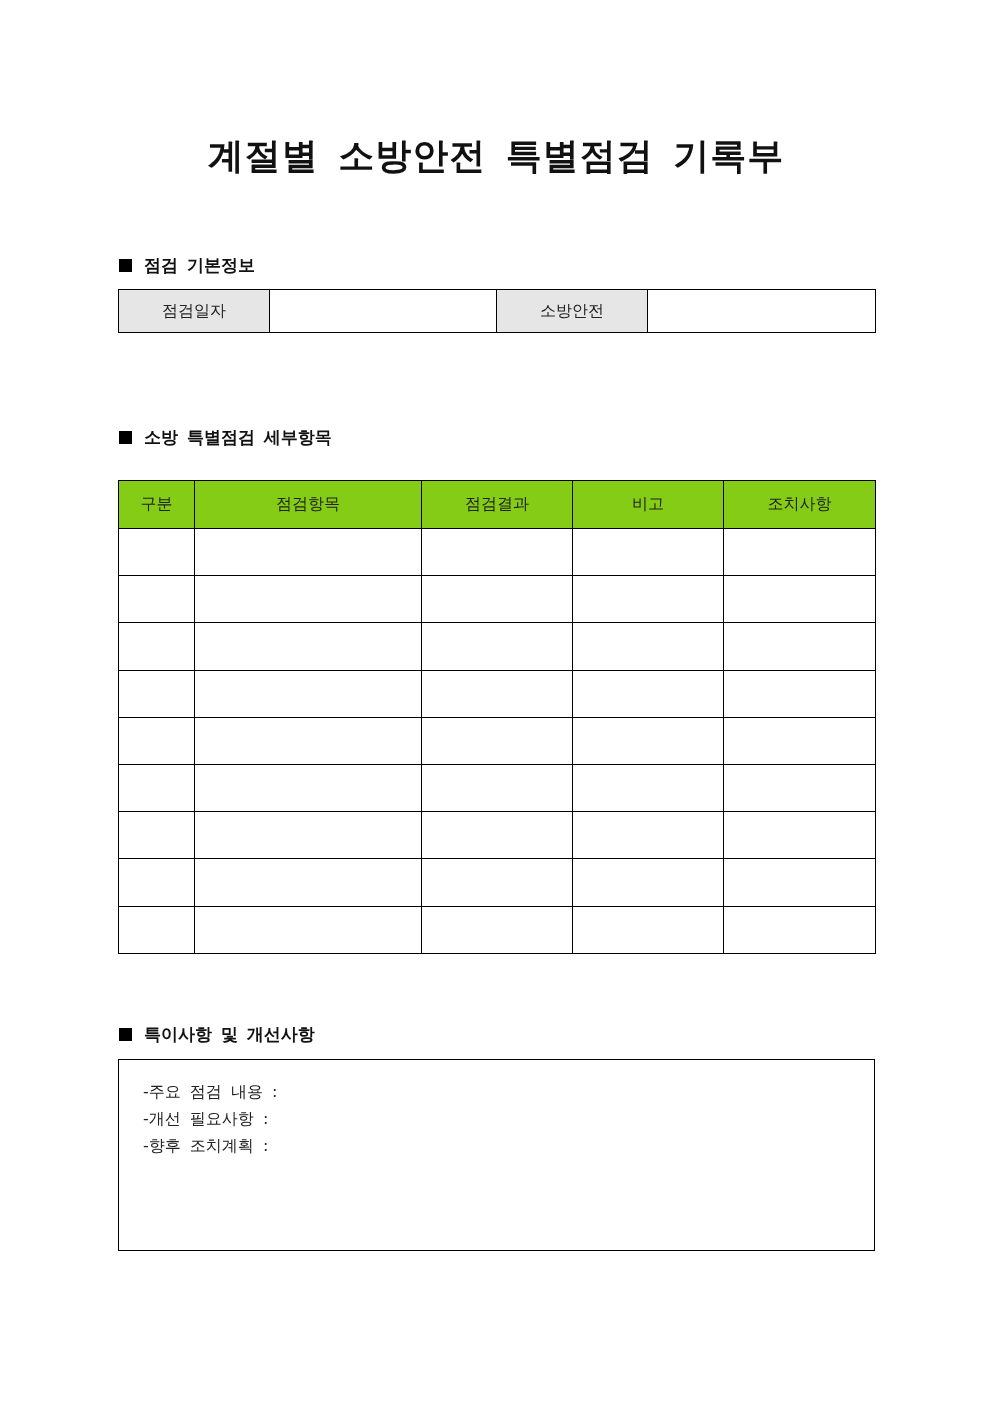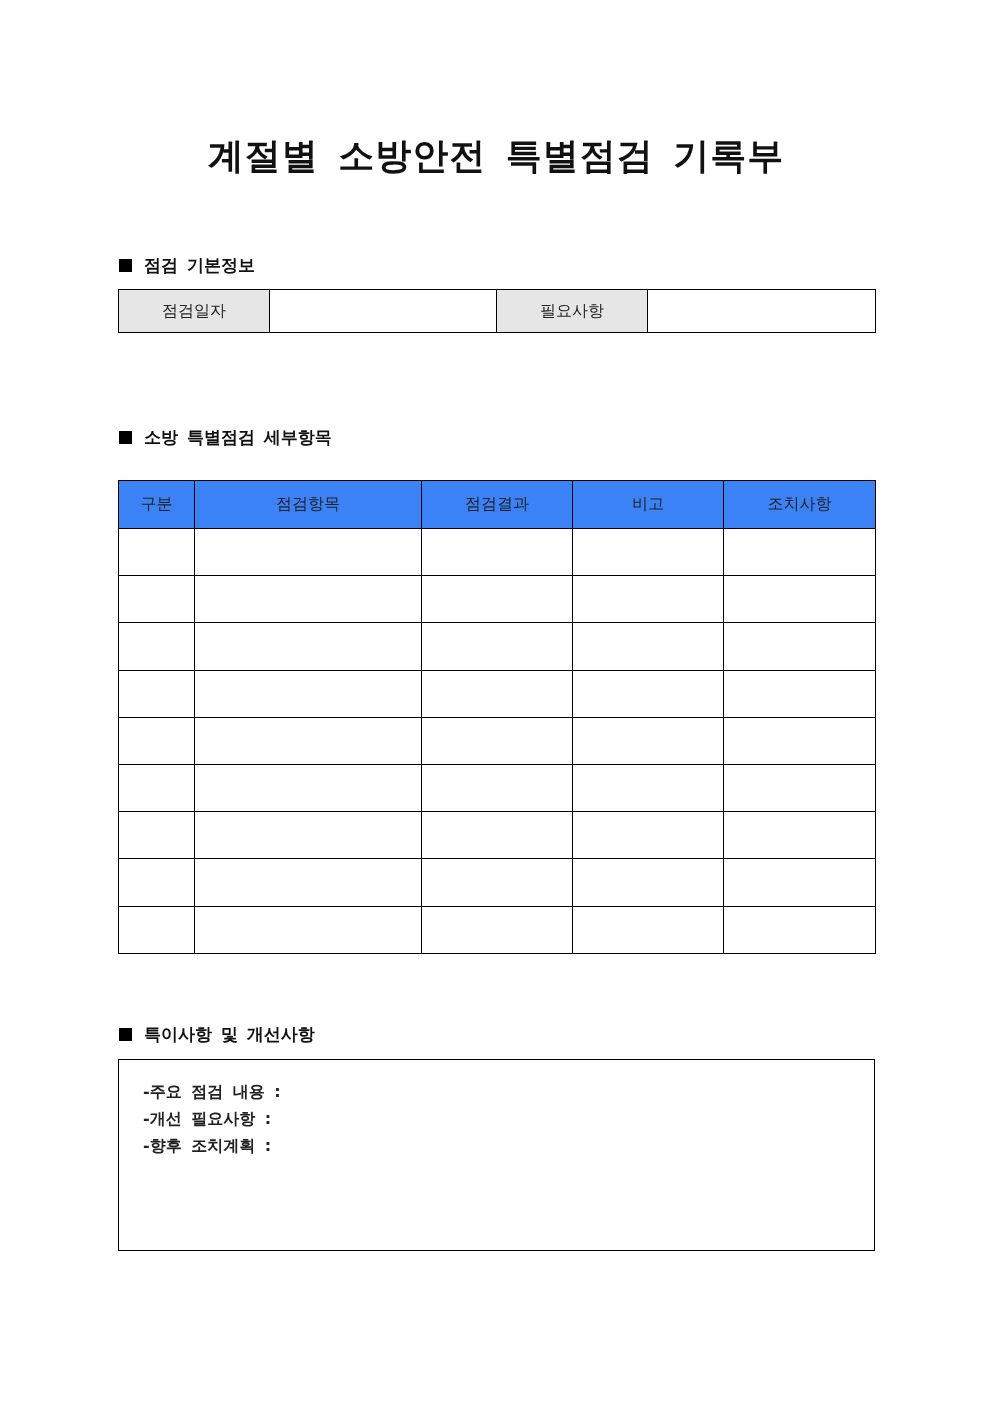--- a/index.html
+++ b/index.html
@@ -22,27 +22,27 @@
     }
 
     table { border-collapse: collapse; position: absolute; table-layout: fixed; }
     td, th { border: 1.5px solid #000; font-weight: normal; font-size: 16px; text-align: center; color: #222; }
 
     #info-table { left: 118px; top: 289px; width: 757px; }
     #info-table td { height: 43px; }
     #info-table td.label { background: #e6e6e6; }
 
     #detail-table { left: 118px; top: 480px; width: 757px; }
-    #detail-table th { height: 48px; background: #3b82f6; }
+    #detail-table th { height: 48px; background: #84cc16; }
     #detail-table td { height: 47.2px; }
 
     .notes-box {
       position: absolute; left: 118px; top: 1059px; width: 757px; height: 192px;
       border: 1.5px solid #000; padding: 18px 0 0 24px;
-      font-size: 16px; color: #222; line-height: 27px; font-weight: bold;
+      font-size: 16px; color: #222; line-height: 27px;
     }
     .notes-line { word-spacing: 4px; }
   </style>
 </head>
 <body>
 
 <div class="title">계절별 소방안전 특별점검 기록부</div>
 
 <div class="section-heading" style="top:254px;align-items:center;">
   <span class="square"></span>
@@ -53,21 +53,21 @@
   <colgroup>
     <col style="width:151px">
       <col style="width:227px">
       <col style="width:151px">
       <col style="width:228px">
   </colgroup>
   <tbody>
       <tr>
     <td class="label">점검일자</td>
     <td></td>
-    <td class="label">필요사항</td>
+    <td class="label">소방안전</td>
     <td></td>
   </tr>
 </tbody>
   </table>
 
 <div class="section-heading" style="top:426px;">
   <span class="square"></span>
   <span>소방 특별점검 세부항목</span>
 </div>
 

